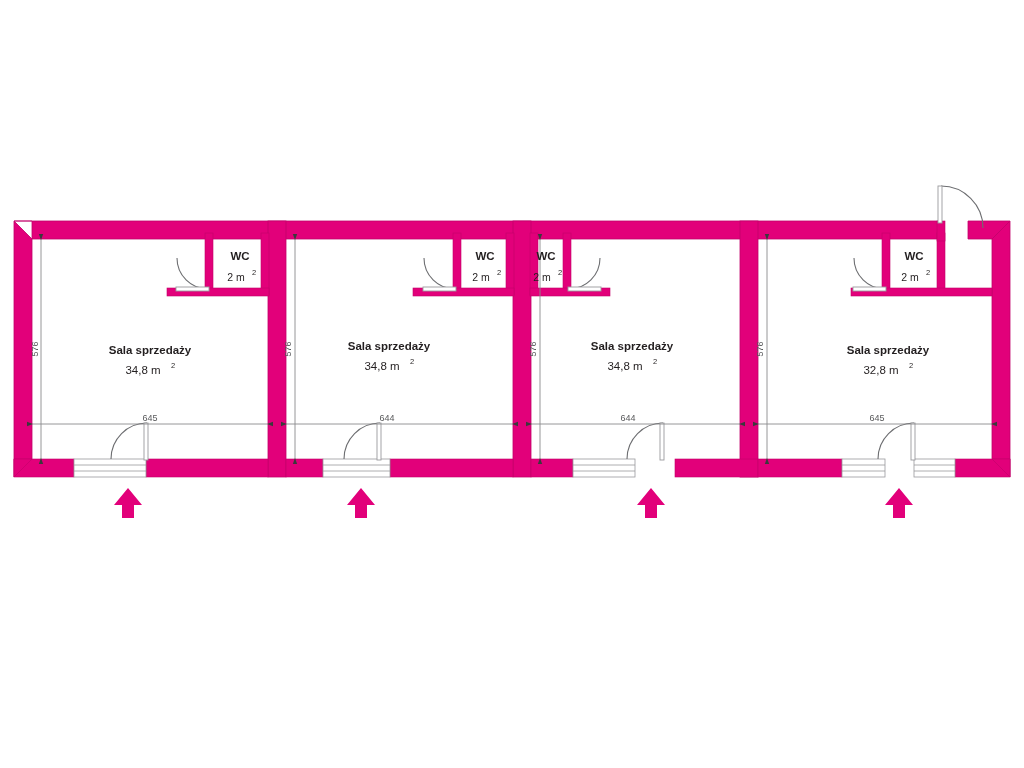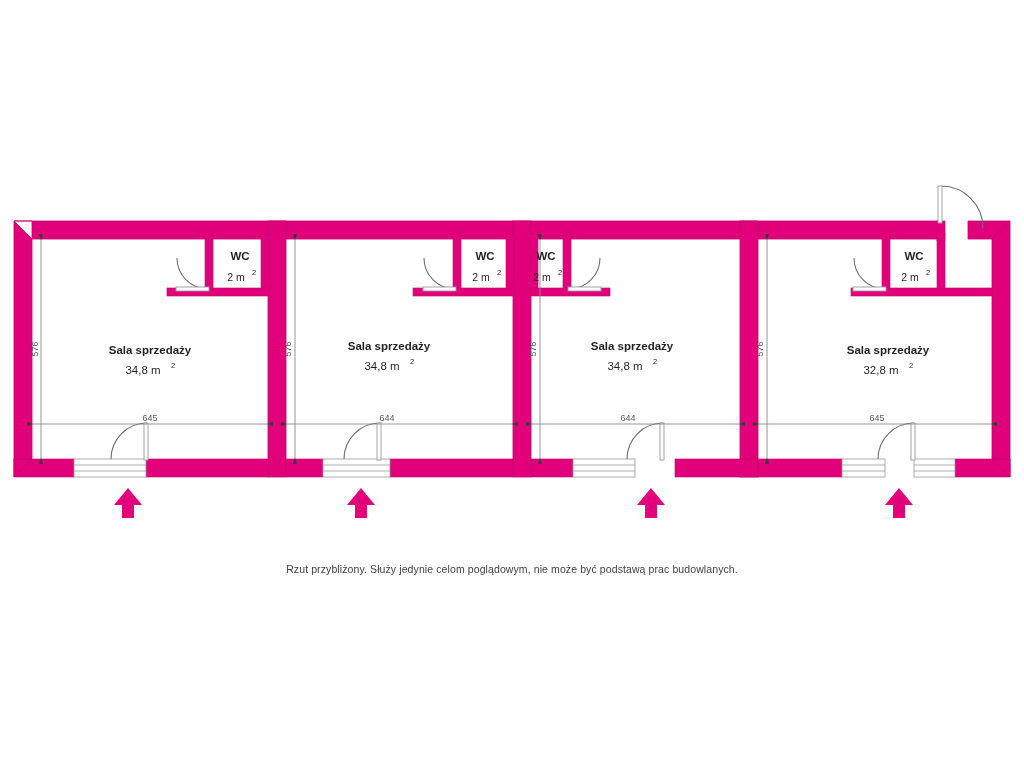--- a/index.html
+++ b/index.html
@@ -275,15 +275,14 @@
 
     <g>
       <polygon fill="#E2007A" points="128,488 142,505 134,505 134,518 122,518 122,505 114,505"></polygon>
       <polygon fill="#E2007A" points="361,488 375,505 367,505 367,518 355,518 355,505 347,505"></polygon>
       <polygon fill="#E2007A" points="651,488 665,505 657,505 657,518 645,518 645,505 637,505"></polygon>
       <polygon fill="#E2007A" points="899,488 913,505 905,505 905,518 893,518 893,505 885,505"></polygon>
     </g>
 
   </svg>
 
-  <div class="caption-text">Rzut przybliżony. Służy jedynie celom poglądowym, nie może być podstawą prac budowlanych.</div>
 
 </div>
 
 </body></html>

